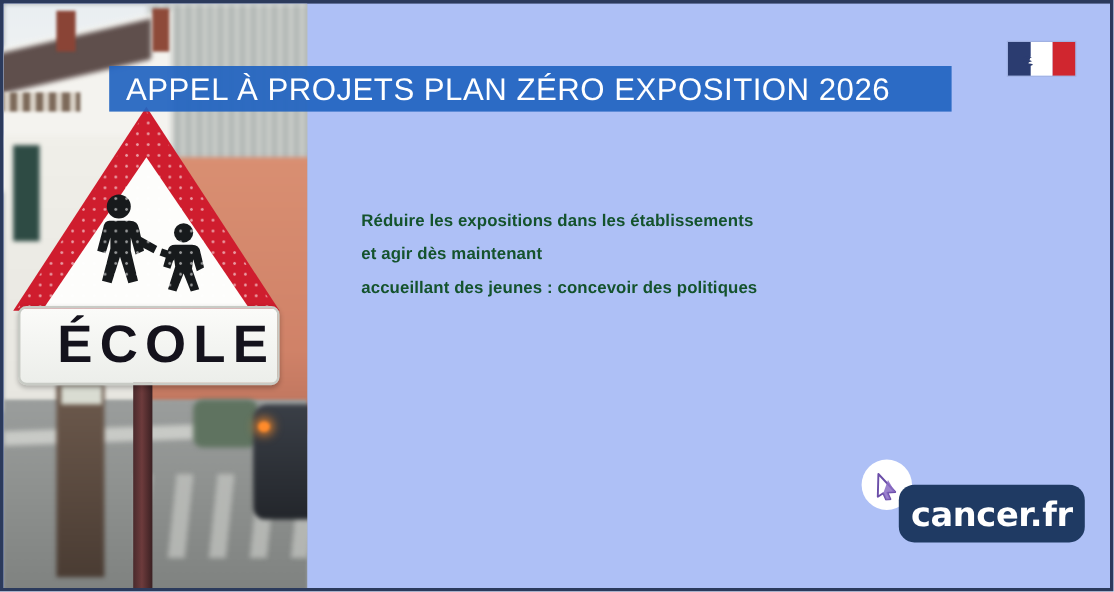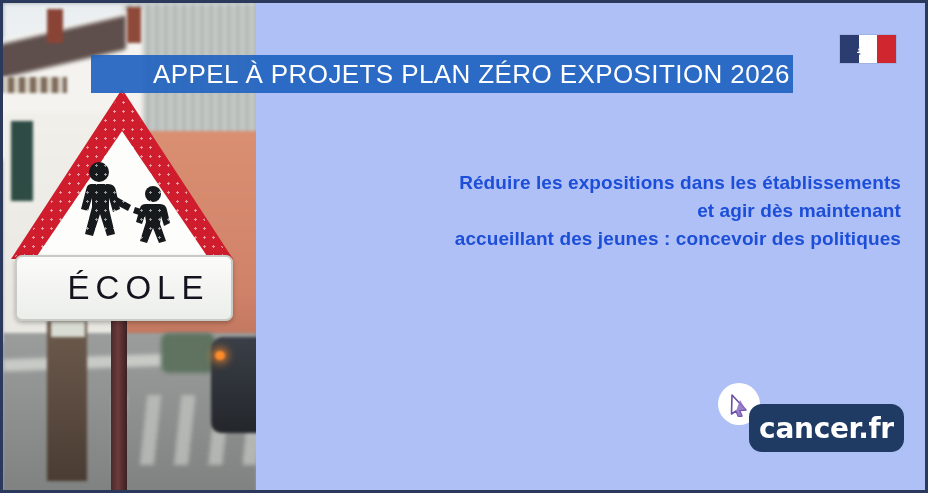--- a/index.html
+++ b/index.html
@@ -140,22 +140,22 @@
   .photo .plate {
     position: absolute; left: 12px; top: 252px; width: 214px; height: 62px;
     background: linear-gradient(#fbfbf9,#eceeea);
     border: 2px solid #c8cbc5;
     border-radius: 7px;
     display: flex; align-items: center; justify-content: center;
     box-shadow: 0 2px 4px rgba(0,0,0,.25);
   }
   .photo .plate span {
     font-family: "Liberation Sans", sans-serif;
-    font-weight: 400;
-    font-size: 33px;
+    font-weight: 700;
+    font-size: 44px;
     letter-spacing: 6px;
     color: #14121c;
     padding-left: 6px;
     margin-left: 23px;
   }
   
   .photo .tri-wrap {
     position: absolute; left: 8px; top: 86px; width: 222px; height: 172px;
   }
   .photo .tri-red {
@@ -195,21 +195,20 @@
     align-items: center;
   }
   .title-banner .title-text {
     color: #ffffff;
     font-family: "Liberation Sans", sans-serif;
     font-size: 26px;
     font-weight: 400;
     letter-spacing: .4px;
     padding-left: 14px;
     white-space: nowrap;
-    margin-left: 48px;
   }
 
   
   .marianne {
     position: absolute;
     left: 836px;
     top: 31px;
     width: 56px;
     height: 28px;
     display: flex;
@@ -223,27 +222,26 @@
     left: -7px; top: 3px;
     width: 22px; height: 22px;
   }
 
   
   .body-copy {
     position: absolute;
     left: 298px;
     top: 166px;
     width: 600px;
-    color: #1d4ed8;
+    color: #14532d;
     font-family: "Liberation Sans", sans-serif;
     font-weight: 700;
-    font-size: 19px;
+    font-size: 14px;
     line-height: 28px;
     letter-spacing: .1px;
-    text-align: right;
   }
   .body-copy .para { margin: 0; }
   .deadline {
     position: absolute;
     left: 298px;
     top: 306px;
     color: #ffffff;
     font-family: "Liberation Sans", sans-serif;
     font-weight: 700;
     font-size: 21px;

